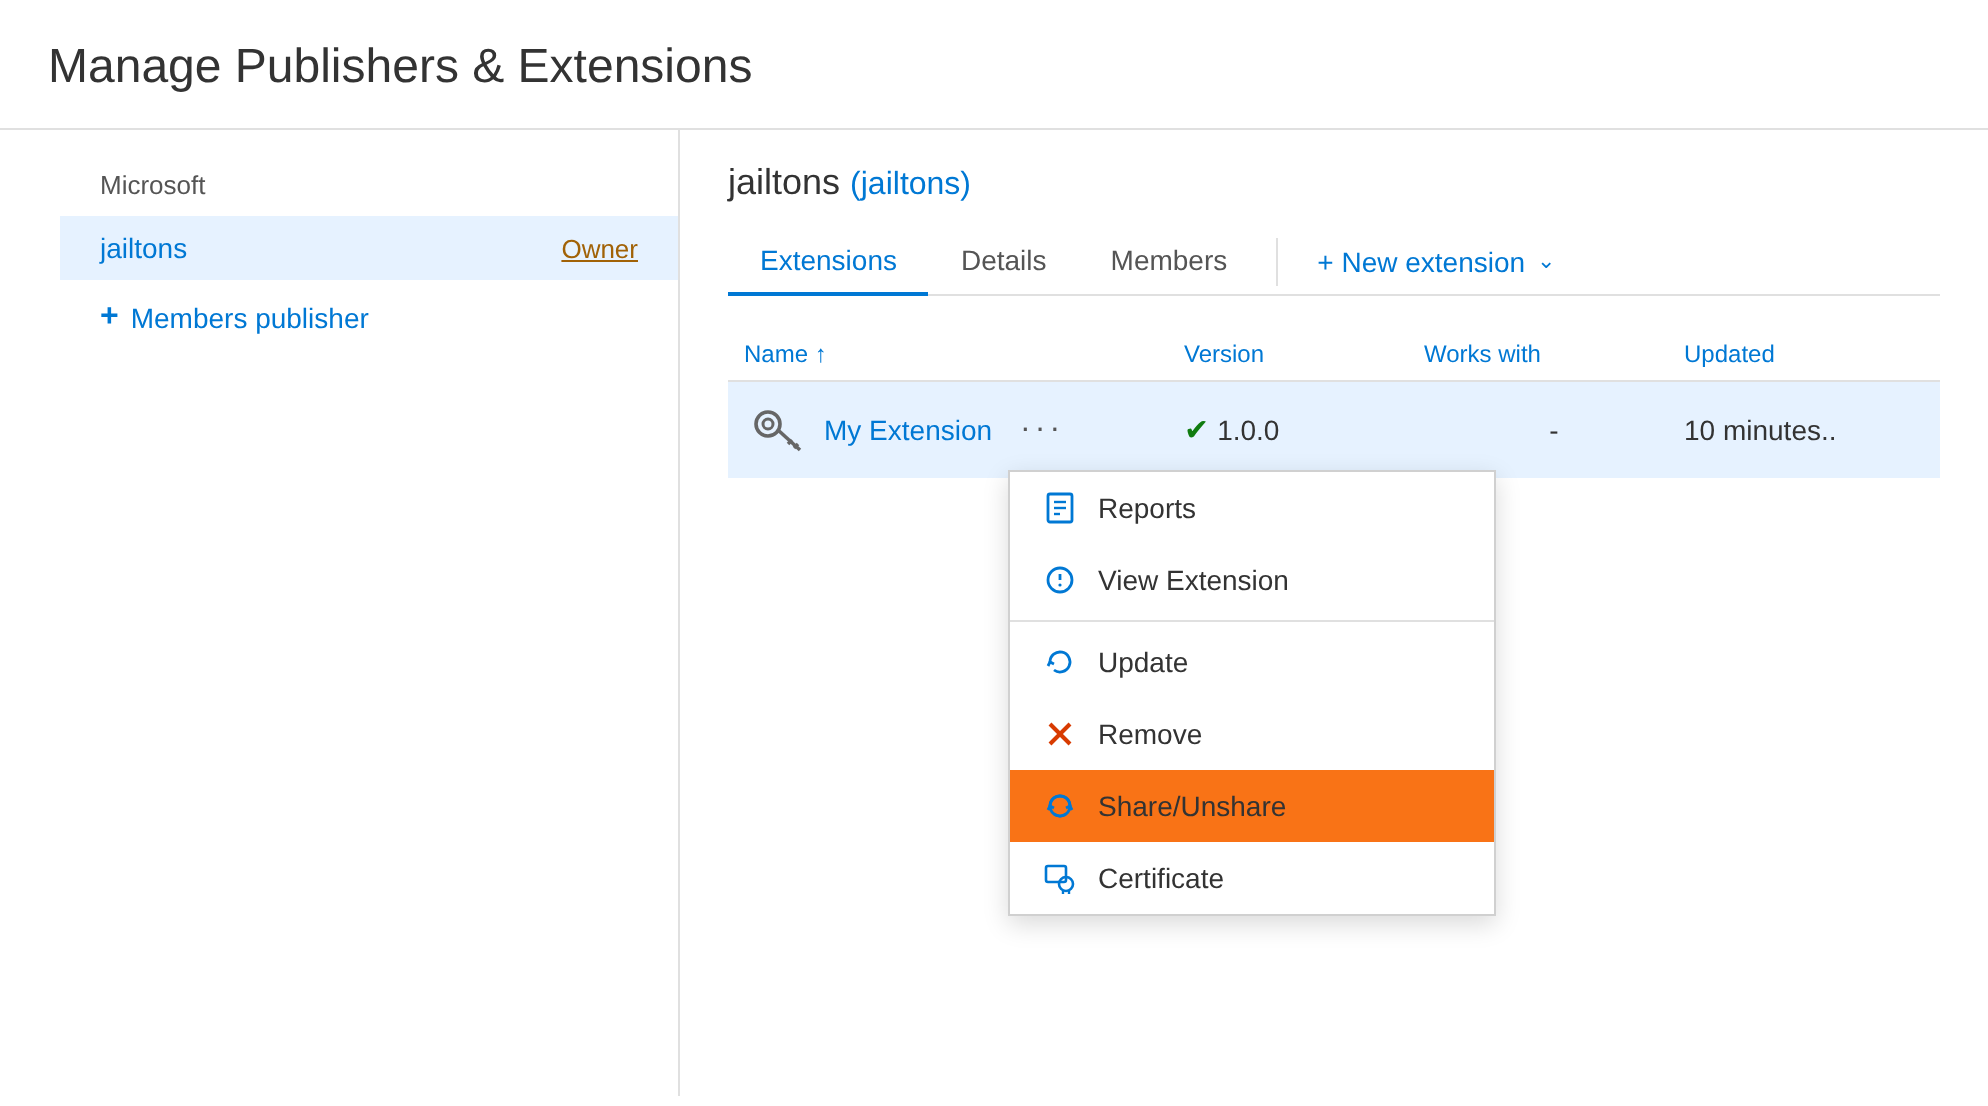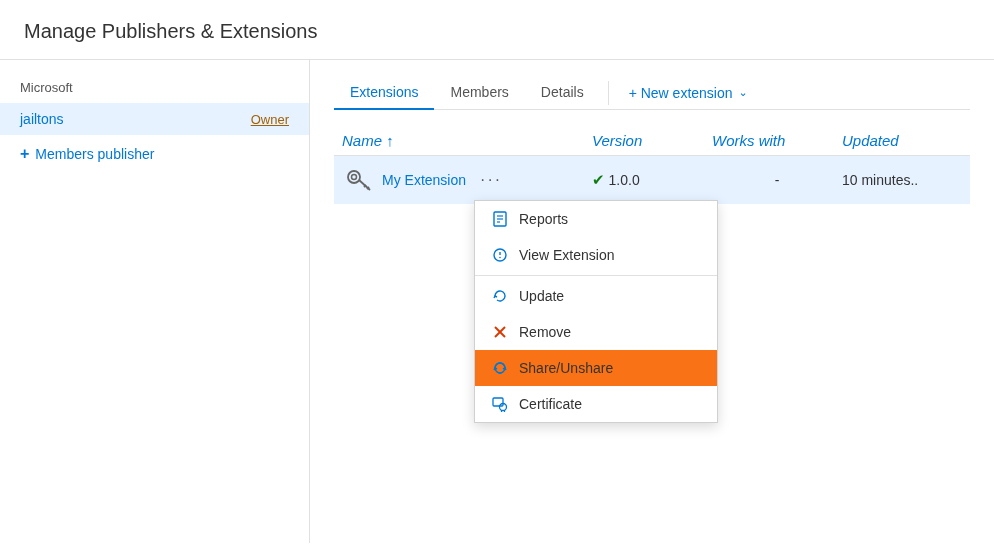--- a/index.html
+++ b/index.html
@@ -7,27 +7,28 @@
       font-family: 'Segoe UI', sans-serif;
       background: #fff;
       color: #333;
       font-size: 14px;
     }
     .page-header {
       padding: 20px 24px 16px;
       border-bottom: 1px solid #e0e0e0;
     }
     .page-header h1 {
-      font-size: 20px;
+      font-size: 24px;
       font-weight: 300;
       color: #333;
     }
     .layout {
       display: flex;
       height: calc(553px - 70px);
+      padding-left: 30px;
     }
     .sidebar {
       width: 310px;
       border-right: 1px solid #e0e0e0;
       padding: 16px 0;
       flex-shrink: 0;
     }
     .sidebar-section-label {
       padding: 4px 20px 8px;
       font-size: 13px;
@@ -120,23 +121,22 @@
       padding: 6px 12px;
       color: #0078d4;
       cursor: pointer;
       font-size: 14px;
     }
     .table-header {
       display: grid;
       grid-template-columns: 1fr 120px 130px 120px;
       padding: 6px 8px;
       color: #0078d4;
-      font-size: 15px;
+      font-size: 12px;
       border-bottom: 1px solid #e0e0e0;
-      font-style: italic;
     }
     .table-row {
       display: grid;
       grid-template-columns: 1fr 120px 130px 120px;
       padding: 8px 8px;
       align-items: center;
       background: #e6f2ff;
       position: relative;
     }
     .ext-name-cell {
@@ -238,30 +238,35 @@
       <span class="item-name">jailtons</span>
       <span class="item-role">Owner</span>
     </div>
     <div class="create-publisher">
       <span class="plus-icon">+</span>
       <span>Members publisher</span>
     </div>
   </div>
 
   <div class="main-content">
+    <div class="publisher-heading">
+      <span class="username">jailtons</span>
+      <span> </span>
+      <span class="handle">(jailtons)</span>
+    </div>
 
     <div class="tabs">
       <div class="tab active">
         <span>Extensions</span>
       </div>
       <div class="tab">
+        <span>Details</span>
+      </div>
+      <div class="tab">
         <span>Members</span>
-      </div>
-      <div class="tab">
-        <span>Details</span>
       </div>
       <div class="tab-divider"></div>
       <div class="new-extension-btn">
         <span>+ New extension</span>
         <span style="font-size:11px;">⌄</span>
       </div>
     </div>
 
     <div class="table-header">
       <span>Name ↑</span>

